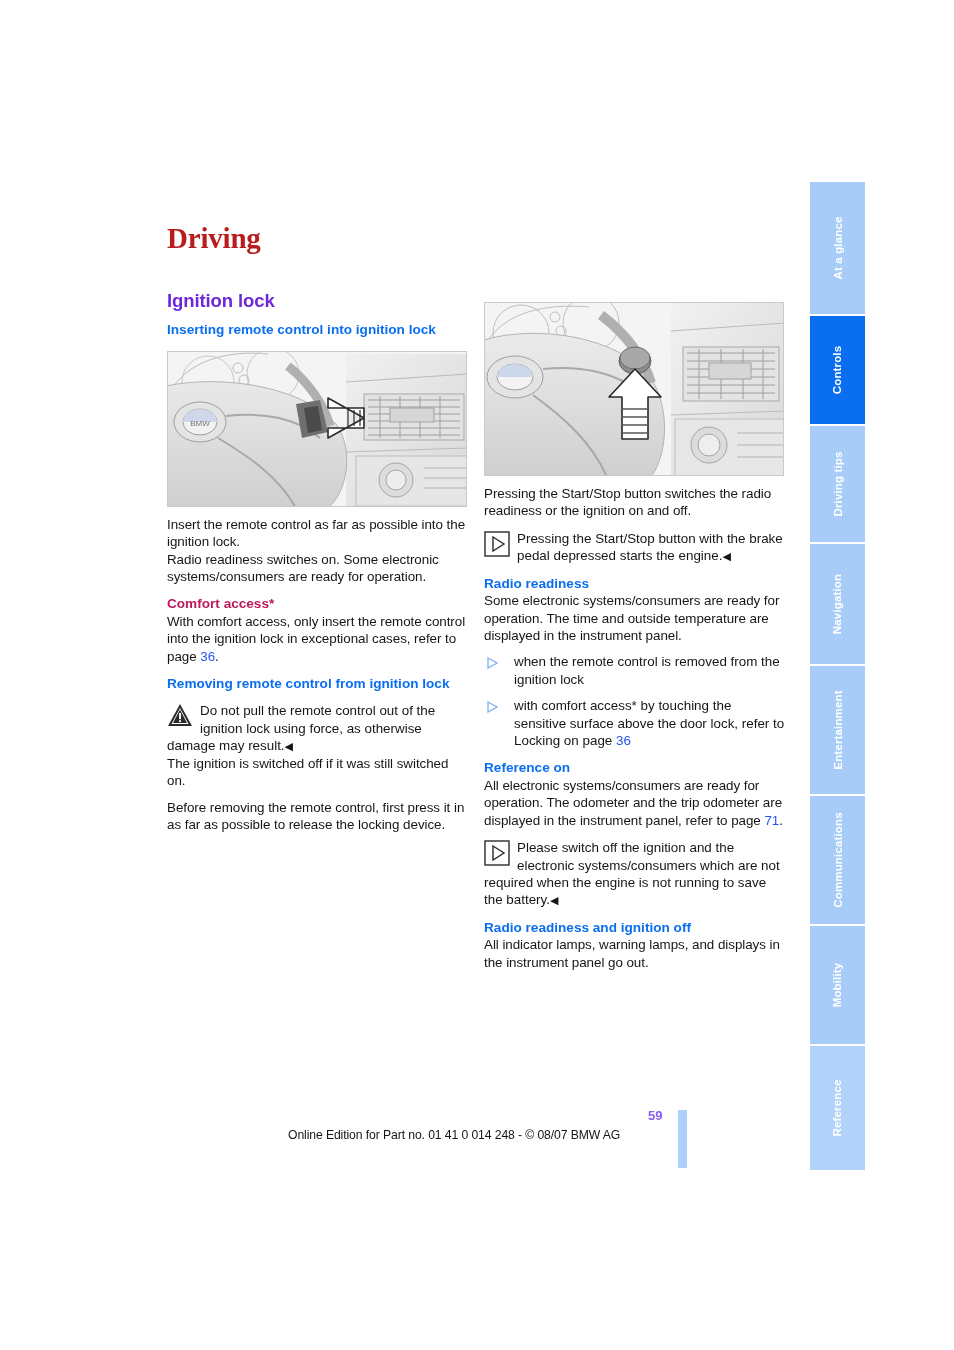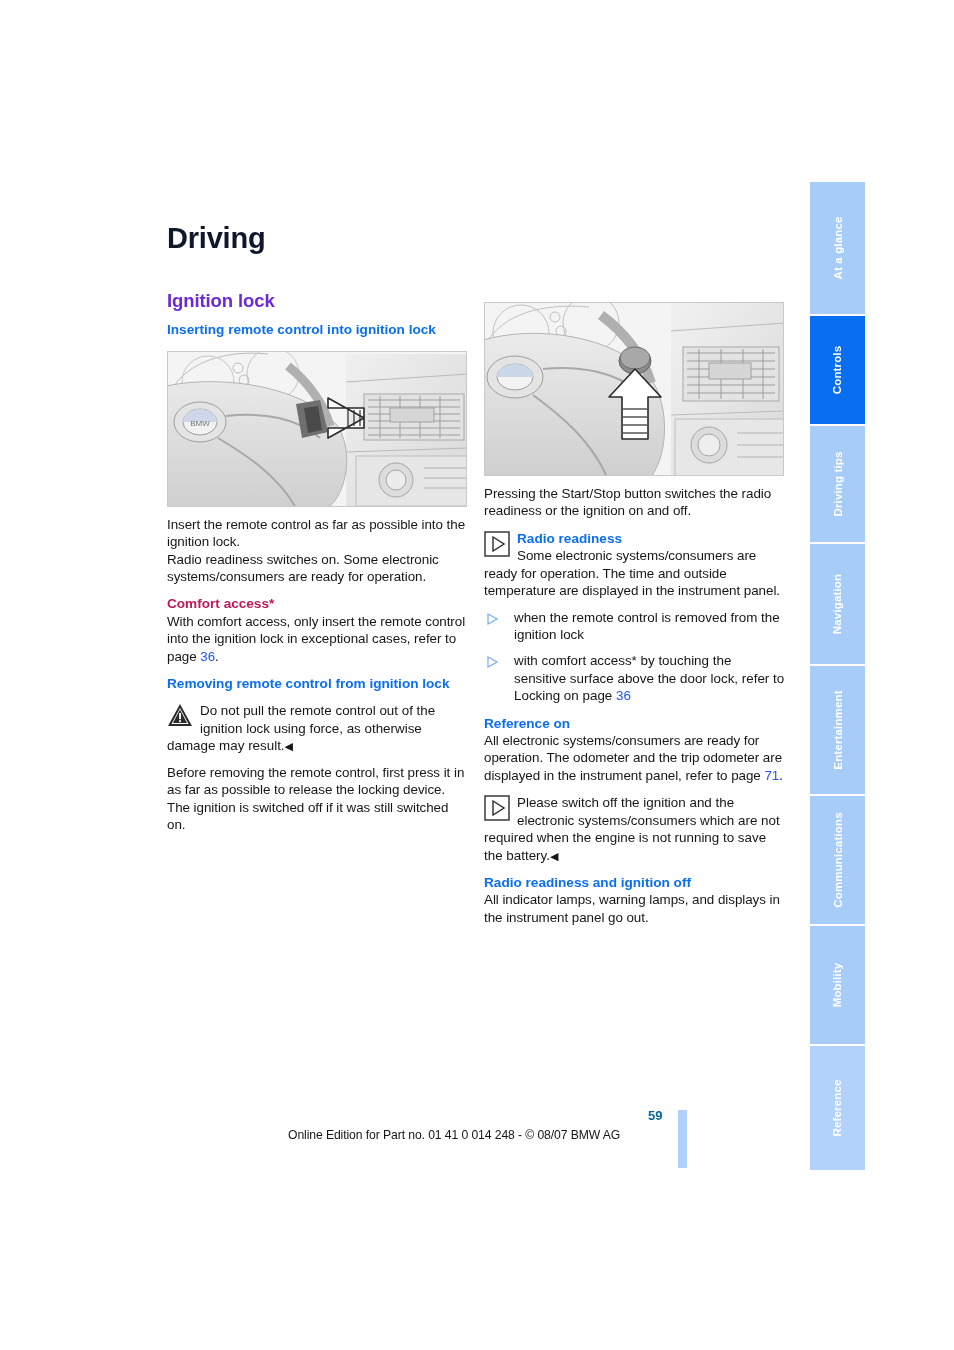--- a/index.html
+++ b/index.html
@@ -30,22 +30,23 @@
   }
   .tab.active .tab-label { color:#ffffff; }
 
   
   .col { position: absolute; top: 290px; width: 302px; }
   .col-left  { left: 167px; }
   .col-right { left: 484px; }
 
   h1.chapter {
     position: absolute; left: 167px; top: 222px;
-    font-size: 29px; font-weight: bold; color: #0f172a;
+    font-size: 29px; font-weight: bold; color: #b91c1c;
     letter-spacing: -0.2px;
+    font-family: Liberation Serif, serif;
   }
   h2.sect {
     font-size: 18.5px; font-weight: bold; color: #6d28d9;
     letter-spacing: -0.1px; line-height: 1.15;
   }
   h3.sub {
     font-size: 13.6px; font-weight: bold; color: #0a6ef0;
     line-height: 1.28; margin-top: 10px;
   }
   h3.sub.pale { color: #be185d; }
@@ -88,21 +89,21 @@
   .figcode {
     position: absolute; right: 2px; bottom: 4px;
     font-size: 4.6px; color: #b4b4b4; letter-spacing: 0.3px;
     writing-mode: vertical-rl; transform: rotate(180deg);
     font-family: "Liberation Sans", sans-serif;
   }
 
   
   .pagenum {
     position: absolute; left: 648px; top: 1108px;
-    font-size: 13px; font-weight: bold; color: #0369a1;
+    font-size: 13px; font-weight: bold; color: #8b5cf6;
   }
   .footer {
     position: absolute; left: 288px; top: 1128px;
     font-size: 12.2px; color: #161616; letter-spacing: -0.1px;
   }
   .pagemark {
     position: absolute; left: 678px; top: 1110px;
     width: 9px; height: 58px; background: #aed0fa;
   }
 </style>
@@ -217,22 +218,22 @@
           <polygon points="13,1 25,23 1,23" fill="#2b2b2b"></polygon>
           <polygon points="13,5 21.5,21 4.5,21" fill="#ffffff"></polygon>
           <polygon points="13,6.5 20,20 6,20" fill="#2b2b2b"></polygon>
           <rect x="12.1" y="10" width="1.9" height="6.2" fill="#ffffff"></rect>
           <rect x="12.1" y="17.2" width="1.9" height="1.9" fill="#ffffff"></rect>
         </svg>
       </span>
       <span class="txt"><span>Do not pull the remote control out of the ignition lock using force, as otherwise damage may result.</span><span class="endmark">◀</span></span>
     </div>
 
+    <p class="body tight">The ignition is switched off if it was still switched on.</p>
     <p class="body">Before removing the remote control, first press it in as far as possible to release the locking device.</p>
-    <p class="body tight">The ignition is switched off if it was still switched on.</p>
   </div>
 
   <div class="col col-right">
 
 
     <div class="figure fig-right">
       <svg width="300" height="174" viewBox="0 0 300 174">
         <defs>
           <linearGradient id="gw2" x1="0" y1="0" x2="0" y2="1">
             <stop offset="0%" stop-color="#ebebeb"></stop>
@@ -317,20 +318,21 @@
 
     <p class="body">Pressing the Start/Stop button switches the radio readiness or the ignition on and off.</p>
 
     <div class="noteblock">
       <span class="glyph">
         <svg class="note-box" viewBox="0 0 26 26">
           <rect x="1" y="1" width="24" height="24" fill="#ffffff" stroke="#2b2b2b" stroke-width="1.4"></rect>
           <polygon points="9,6 20,13 9,20" fill="none" stroke="#2b2b2b" stroke-width="1.4"></polygon>
         </svg>
       </span>
+      <span class="txt"><span>Pressing the Start/Stop button with the brake pedal depressed starts the engine.</span><span class="endmark">◀</span></span>
     </div>
 
     <h3 class="sub">Radio readiness</h3>
     <p class="body tight">Some electronic systems/consumers are ready for operation. The time and outside temperature are displayed in the instrument panel.</p>
 
     <ul class="bul">
       <li>
         <span class="marker">
           <svg width="12" height="12" viewBox="0 0 12 12">
               <polygon points="2,1 11,6 2,11" fill="none" stroke="#7fb1f3" stroke-width="1.3"></polygon>

